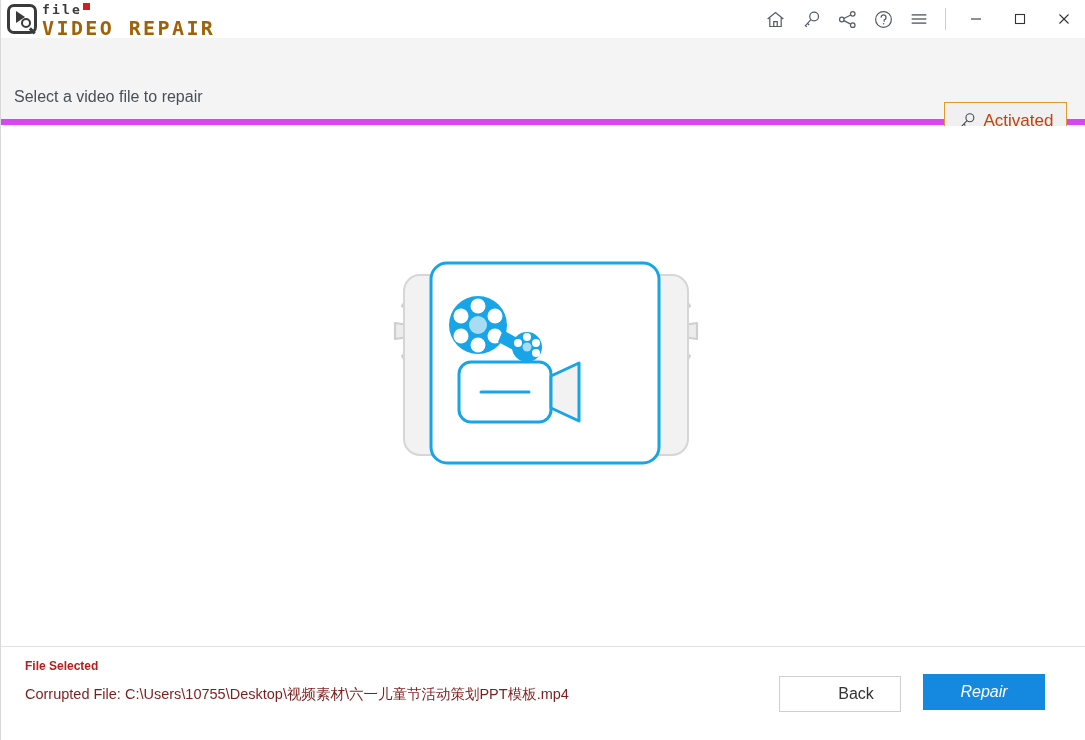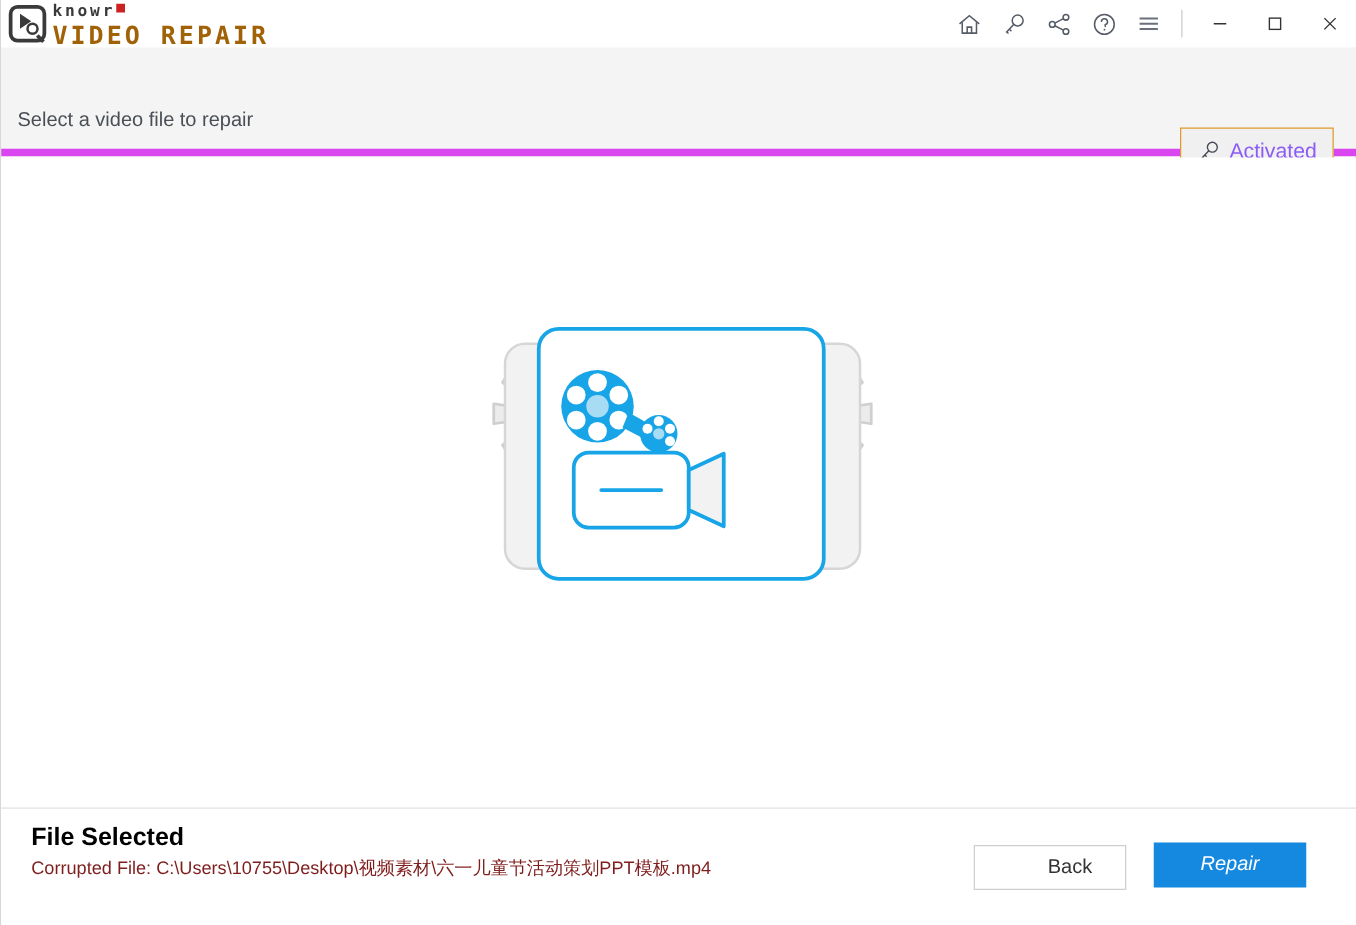--- a/index.html
+++ b/index.html
@@ -129,21 +129,21 @@
     left: 943px; top: 64px;
     width: 123px; height: 37px;
     border: 1.5px solid #e09a2b;
     background: #f0f0f0;
     display: flex; align-items: center; justify-content: center;
     gap: 7px;
     cursor: pointer;
   }
   .activated-label {
     font-size: 17px;
-    color: #8b5cf6;
+    color: #c2410c;
   }
 
   
   .content {
     position: absolute;
     top: 126px; left: 0;
     width: 1085px; height: 520px;
     background: #ffffff;
   }
   .illus {
@@ -167,23 +167,23 @@
   .footer {
     position: absolute;
     top: 646px; left: 0;
     width: 1085px; height: 94px;
     background: #ffffff;
     border-top: 1px solid #e2e2e2;
   }
   .file-selected {
     position: absolute;
     left: 24px; top: 12px;
-    font-size: 20px;
+    font-size: 12px;
     font-weight: bold;
-    color: #000000;
+    color: #b91c1c;
   }
   .file-path {
     position: absolute;
     left: 24px; top: 38px;
     font-size: 14.5px;
     color: #7f1d1d;
     white-space: nowrap;
   }
   .btn-back {
     position: absolute;
@@ -217,21 +217,21 @@
 
   <div class="titlebar">
 
     <div class="logo-wrap">
       <div class="logo-mark">
         <span class="play"></span>
         <span class="mag"></span>
       </div>
       <div class="logo-text">
         <div class="logo-remo">
-          <span>knowr</span>
+          <span>file</span>
           <span class="logo-dot"></span>
         </div>
         <div class="logo-vr">VIDEO REPAIR</div>
       </div>
     </div>
 
     <div class="tb-icons">
 
       <div class="tb-btn">
         <svg width="21" height="21" viewBox="0 0 24 24" fill="none" stroke="#555c66" stroke-width="1.4">

